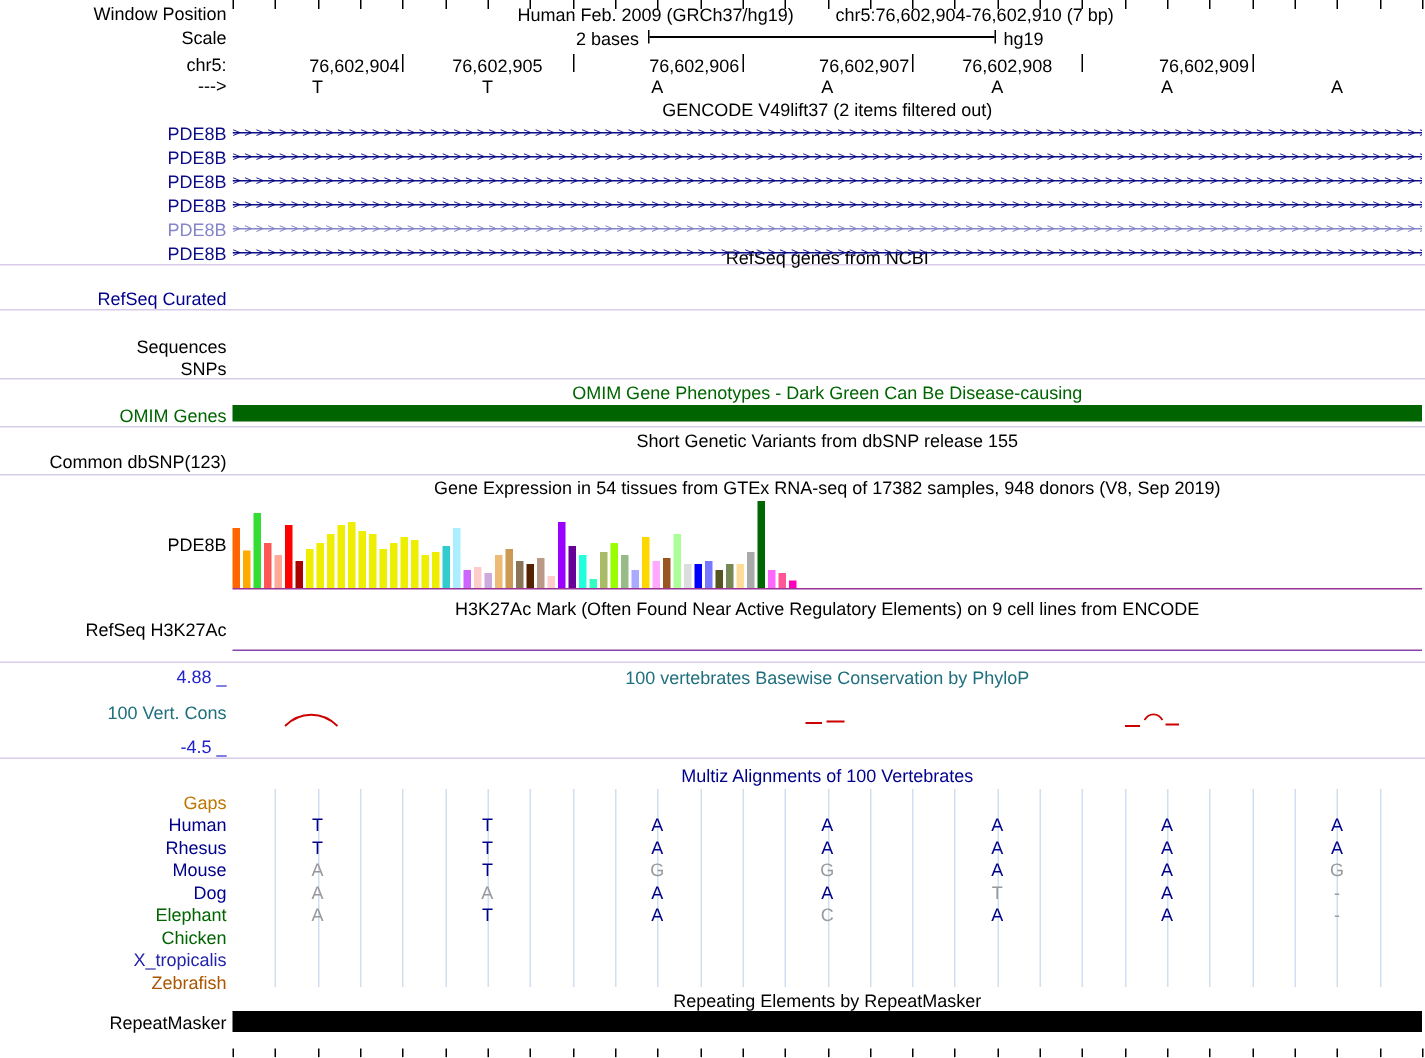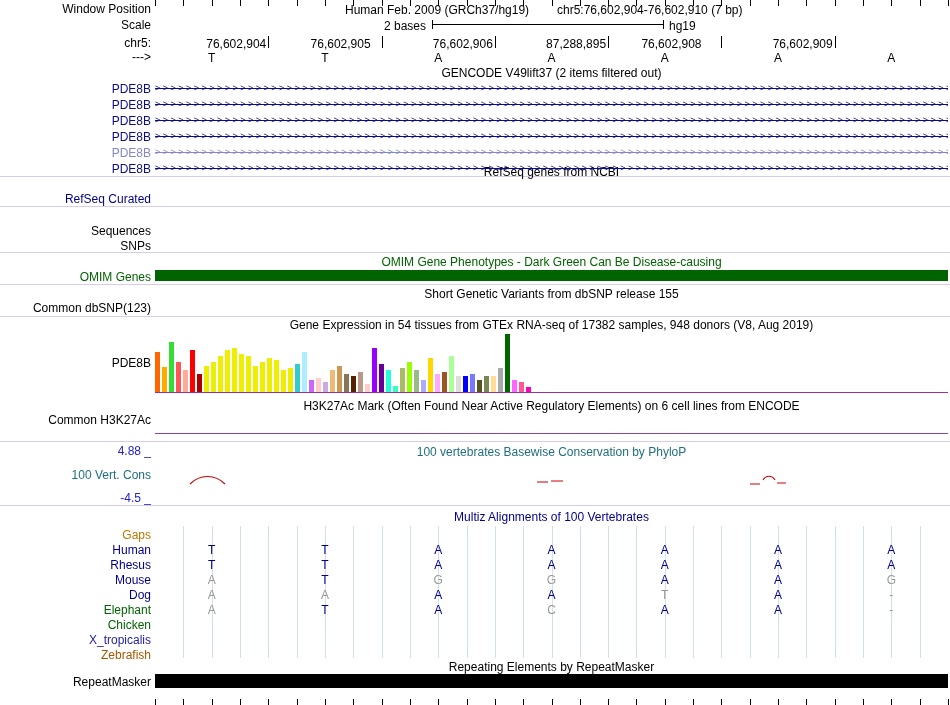--- a/index.html
+++ b/index.html
@@ -74,26 +74,26 @@
 
   <div class="hdr" style="top:256px;color:#006400">OMIM Gene Phenotypes - Dark Green Can Be Disease-causing</div>
   <div class="abs" style="left: 155px; top: 270px; width: 793px; height: 11px; background: rgb(0, 100, 0);"></div>
   <div class="lbl" style="top:271px;color:#006400">OMIM Genes</div>
   <div class="abs divider" style="top:284px"></div>
 
   <div class="hdr" style="top:288px">Short Genetic Variants from dbSNP release 155</div>
   <div class="lbl" style="top:302px">Common dbSNP(123)</div>
   <div class="abs divider" style="top:316px"></div>
 
-  <div class="hdr" style="top:319px">Gene Expression in 54 tissues from GTEx RNA-seq of 17382 samples, 948 donors (V8, Aug 2019)</div>
+  <div class="hdr" style="top:319px">Gene Expression in 54 tissues from GTEx RNA-seq of 17382 samples, 948 donors (V8, Sep 2019)</div>
   <div class="lbl" style="top:357px">PDE8B</div>
   <div class="abs" style="left: 155px; top: 392px; width: 793px; height: 1px; background: rgb(153, 51, 153);"></div>
 
-  <div class="hdr" style="top:400px">H3K27Ac Mark (Often Found Near Active Regulatory Elements) on 6 cell lines from ENCODE</div>
-  <div class="lbl" style="top:414px">Common H3K27Ac</div>
+  <div class="hdr" style="top:400px">H3K27Ac Mark (Often Found Near Active Regulatory Elements) on 9 cell lines from ENCODE</div>
+  <div class="lbl" style="top:414px">RefSeq H3K27Ac</div>
   <div class="abs" style="left:155px;top:433px;width:793px;height:1px;background:#8844aa"></div>
   <div class="abs divider" style="top:441px"></div>
 
   <div class="lbl" style="top:445px;color:#2222cc">4.88 _</div>
   <div class="hdr" style="top:446px;color:#1f6f7e">100 vertebrates Basewise Conservation by PhyloP</div>
   <div class="lbl" style="top:469px;color:#1f6f7e">100 Vert. Cons</div>
   <svg class="abs" style="left:155px;top:456px" width="793" height="48">
     <path d="M35,28 C45,18 60,18 70,28" stroke="#cc0000" stroke-width="1.2" fill="none"></path>
     <path d="M382,26 l11,0 M396,25 l12,0" stroke="#cc0000" stroke-width="1.2" fill="none"></path>
     <path d="M595,28 l10,0 M608,24 c3,-5 9,-5 12,0 M622,27 l9,0" stroke="#cc0000" stroke-width="1.2" fill="none"></path>
@@ -160,25 +160,25 @@
     <div class="abs" style="left: 863.036px; top: 0px; width: 1px; height: 6px; background: rgb(0, 0, 0);"></div>
     <div class="abs" style="left: 863.036px; top: 699px; width: 1px; height: 6px; background: rgb(0, 0, 0);"></div>
     <div class="abs" style="left: 891.357px; top: 0px; width: 1px; height: 6px; background: rgb(0, 0, 0);"></div>
     <div class="abs" style="left: 891.357px; top: 699px; width: 1px; height: 6px; background: rgb(0, 0, 0);"></div>
     <div class="abs" style="left: 919.679px; top: 0px; width: 1px; height: 6px; background: rgb(0, 0, 0);"></div>
     <div class="abs" style="left: 919.679px; top: 699px; width: 1px; height: 6px; background: rgb(0, 0, 0);"></div>
     <div class="abs" style="left: 948px; top: 0px; width: 1px; height: 6px; background: rgb(0, 0, 0);"></div>
     <div class="abs" style="left: 948px; top: 699px; width: 1px; height: 6px; background: rgb(0, 0, 0);"></div>
     <div class="abs" style="left: 188.286px; top: 37px; width: 78px; text-align: right;">76,602,904</div>
     <div class="abs" style="left: 268.286px; top: 36px; width: 1px; height: 12px; background: rgb(0, 0, 0);"></div>
-    <div class="abs" style="left: 301.571px; top: 37px; width: 78px; text-align: center;">76,602,905</div>
+    <div class="abs" style="left: 301.571px; top: 37px; width: 78px; text-align: left;">76,602,905</div>
     <div class="abs" style="left: 381.571px; top: 36px; width: 1px; height: 12px; background: rgb(0, 0, 0);"></div>
     <div class="abs" style="left: 414.857px; top: 37px; width: 78px; text-align: right;">76,602,906</div>
     <div class="abs" style="left: 494.857px; top: 36px; width: 1px; height: 12px; background: rgb(0, 0, 0);"></div>
-    <div class="abs" style="left: 528.143px; top: 37px; width: 78px; text-align: right;">87,288,895</div>
+    <div class="abs" style="left: 528.143px; top: 37px; width: 78px; text-align: right;">76,602,907</div>
     <div class="abs" style="left: 608.143px; top: 36px; width: 1px; height: 12px; background: rgb(0, 0, 0);"></div>
     <div class="abs" style="left: 641.429px; top: 37px; width: 78px; text-align: left;">76,602,908</div>
     <div class="abs" style="left: 721.429px; top: 36px; width: 1px; height: 12px; background: rgb(0, 0, 0);"></div>
     <div class="abs" style="left: 754.714px; top: 37px; width: 78px; text-align: right;">76,602,909</div>
     <div class="abs" style="left: 834.714px; top: 36px; width: 1px; height: 12px; background: rgb(0, 0, 0);"></div>
     <div class="abs" style="left: 199.643px; top: 51px; width: 24px; text-align: center;">T</div>
     <div class="abs" style="left: 312.929px; top: 51px; width: 24px; text-align: center;">T</div>
     <div class="abs" style="left: 426.214px; top: 51px; width: 24px; text-align: center;">A</div>
     <div class="abs" style="left: 539.5px; top: 51px; width: 24px; text-align: center;">A</div>
     <div class="abs" style="left: 652.786px; top: 51px; width: 24px; text-align: center;">A</div>

